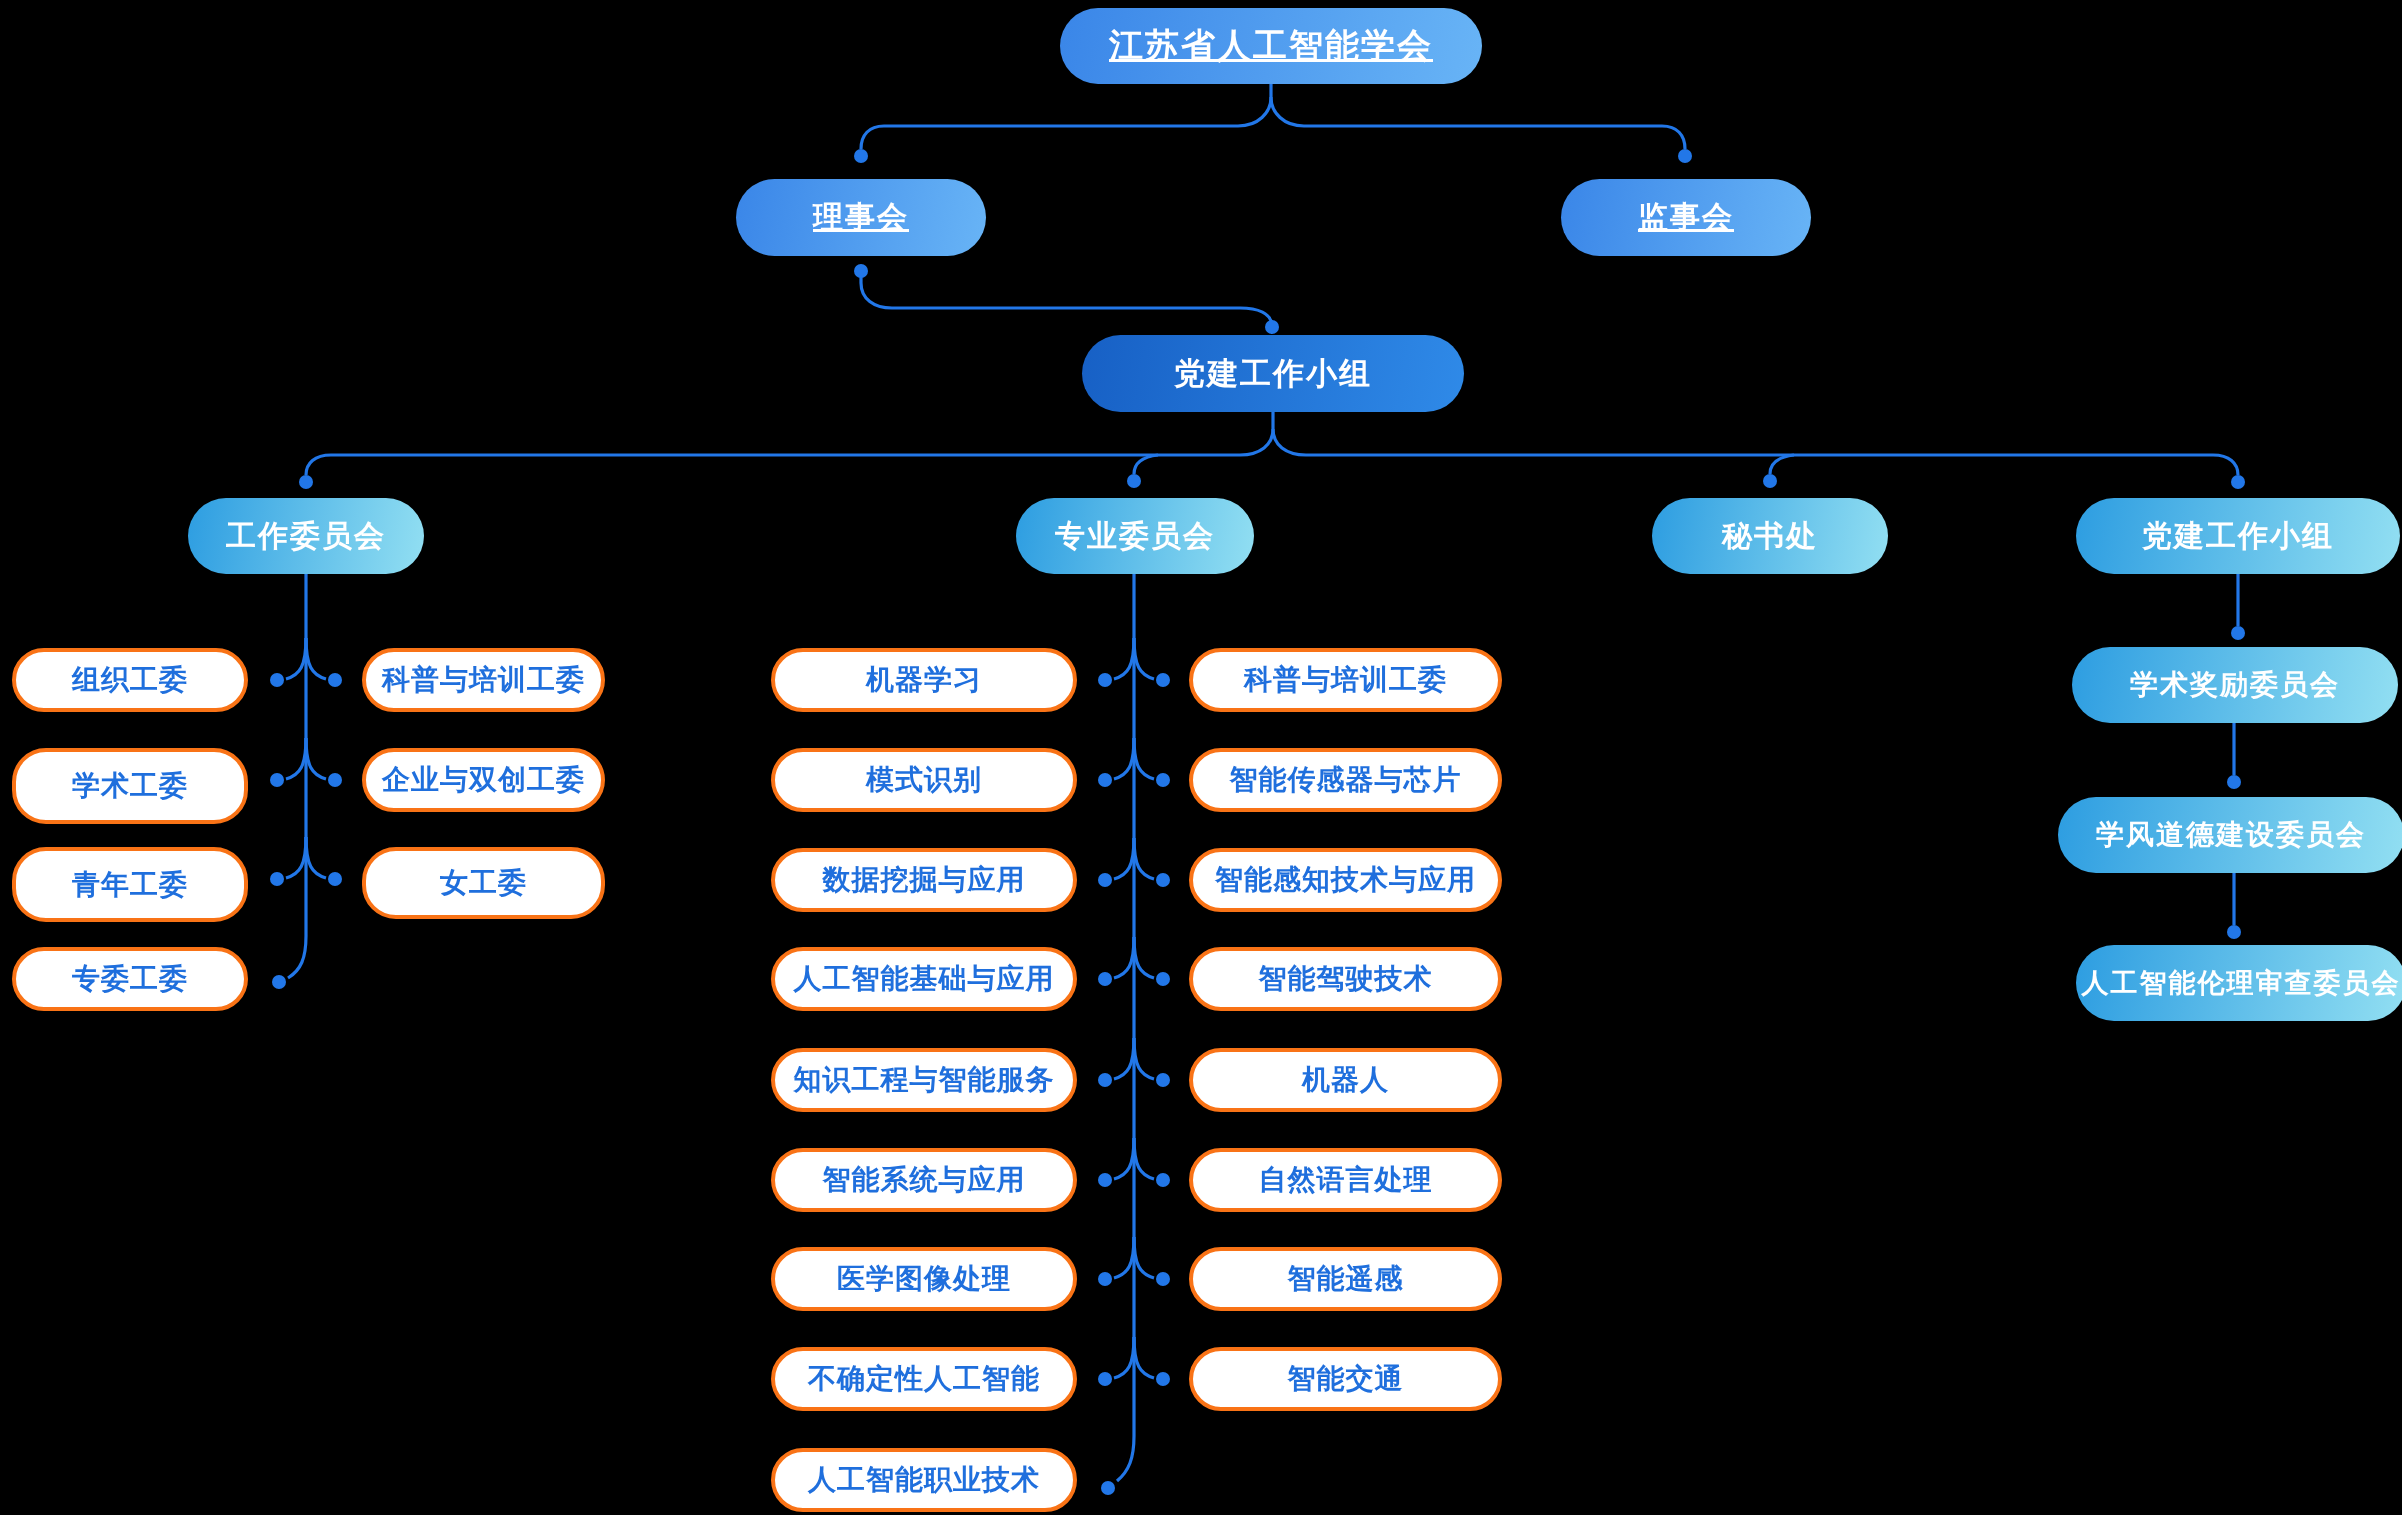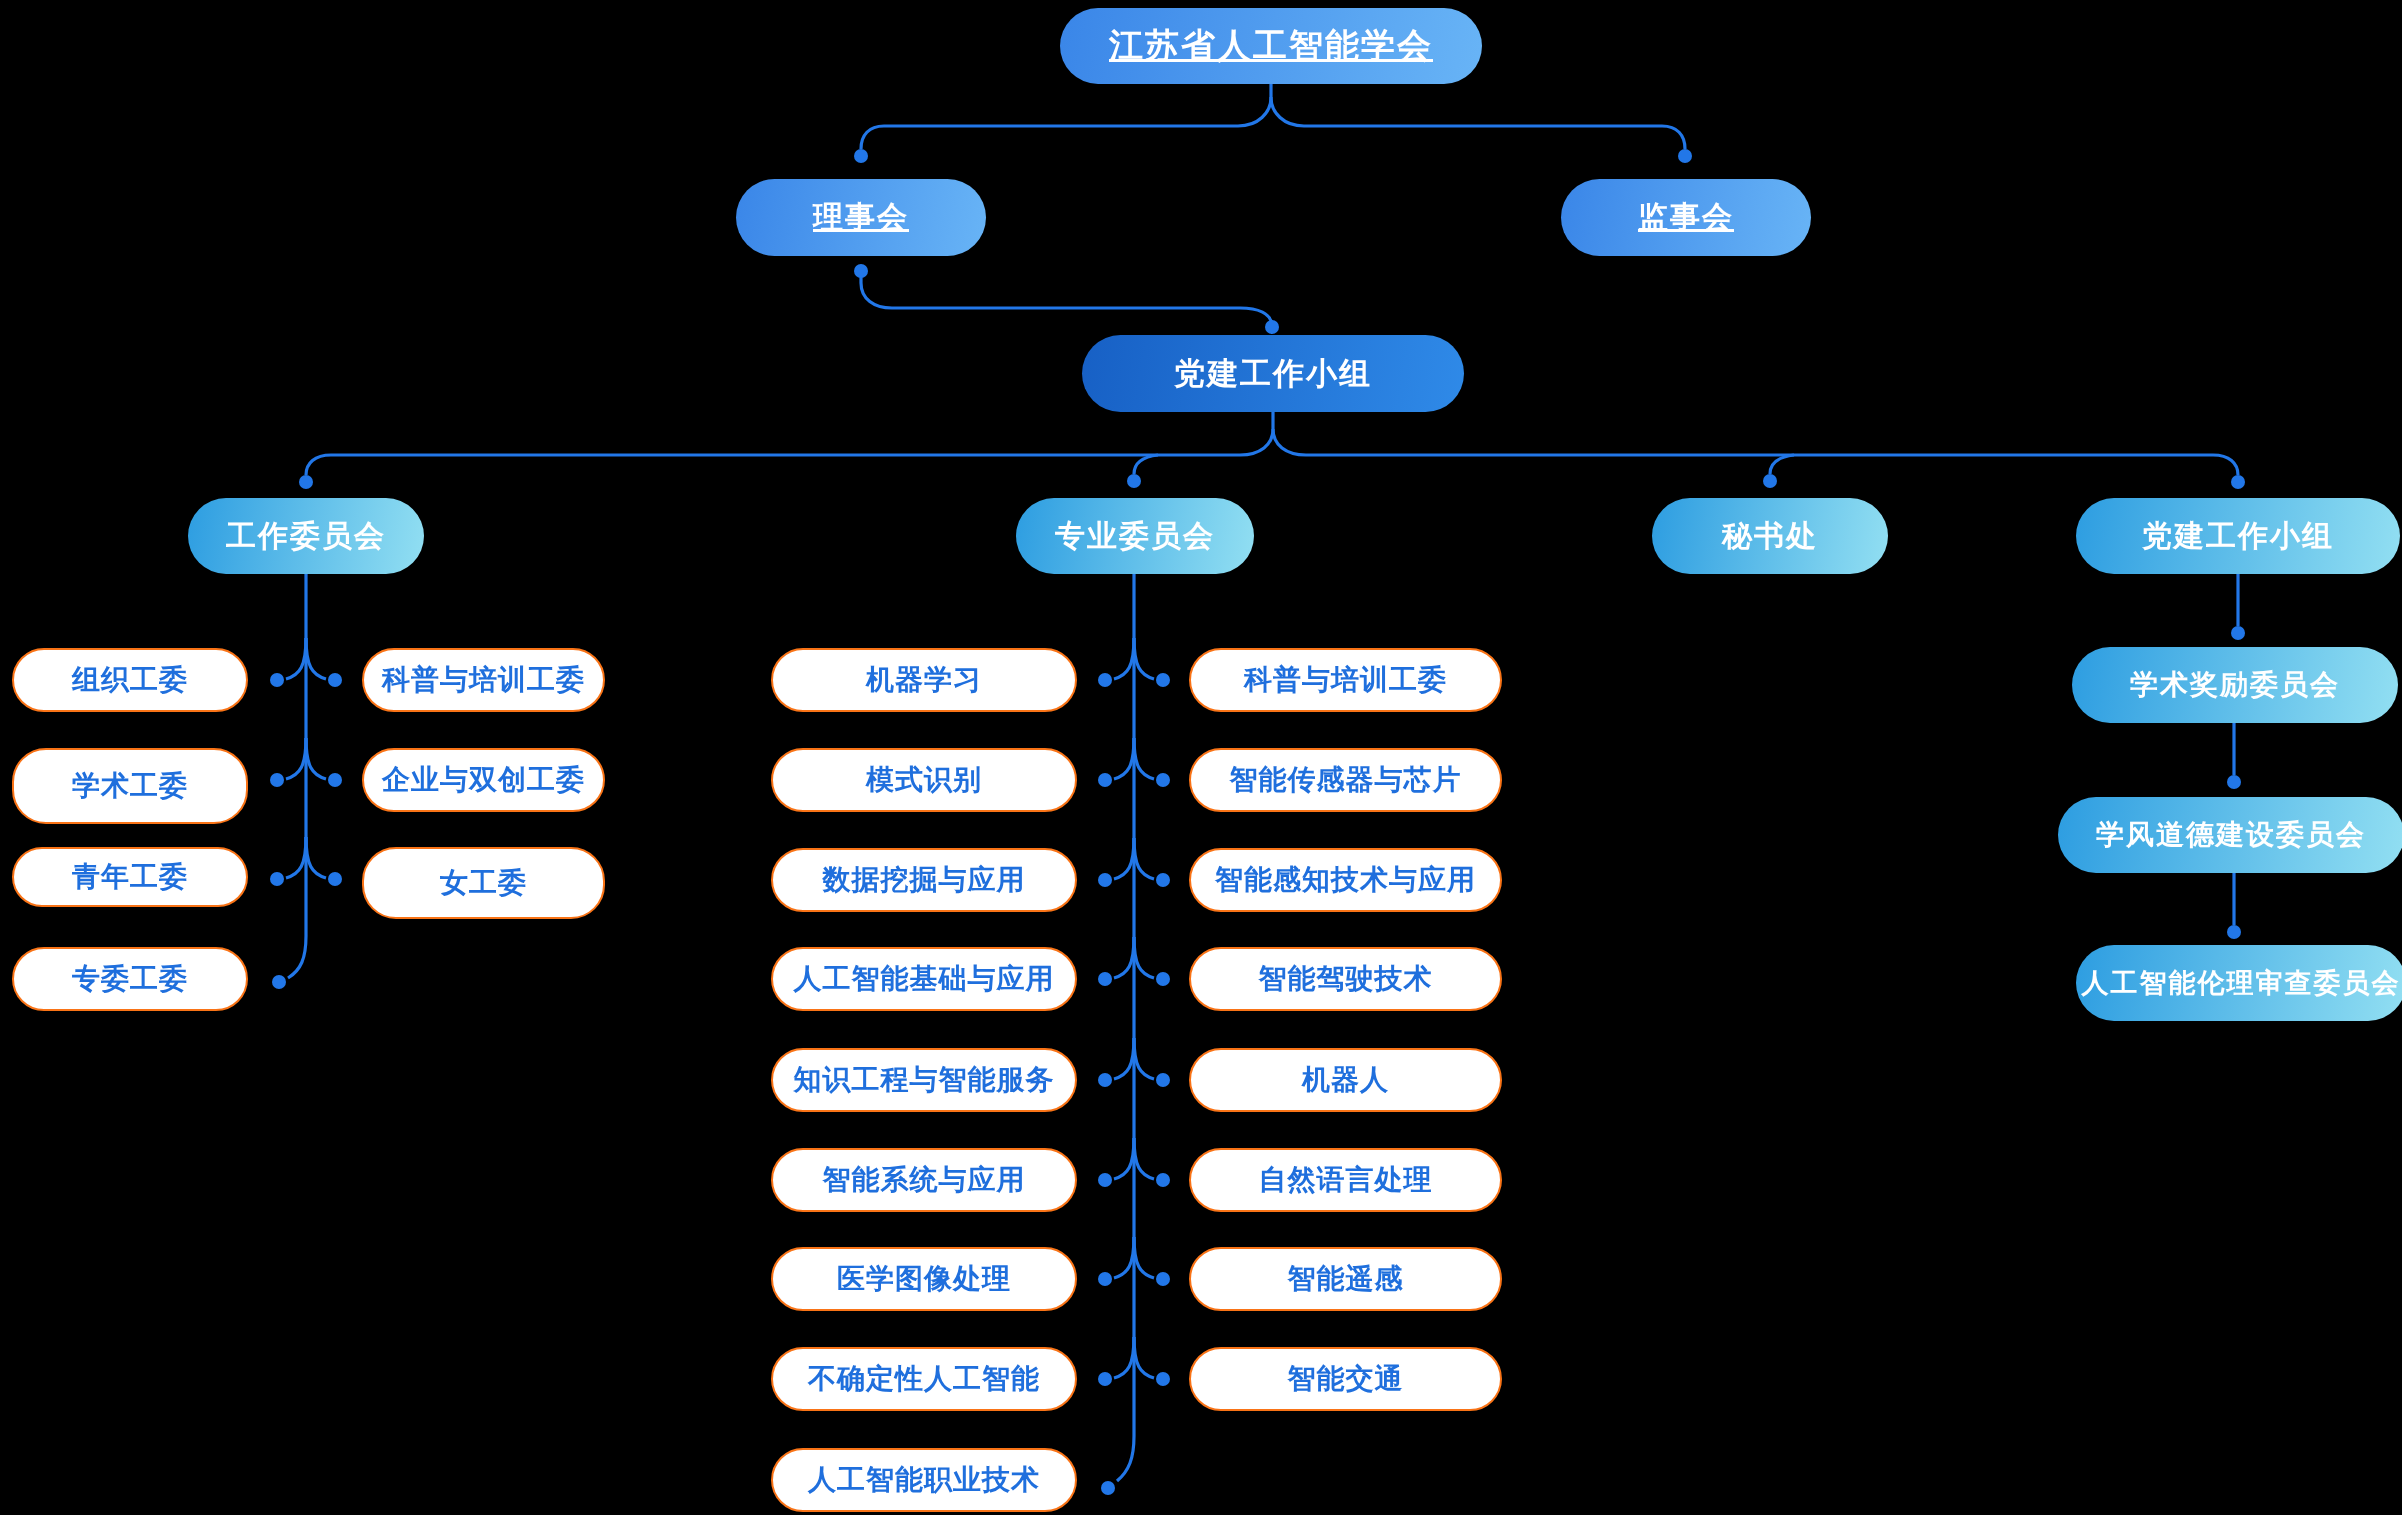--- a/index.html
+++ b/index.html
@@ -19,21 +19,21 @@
     letter-spacing:2px;
     white-space:nowrap;
   }
   .g-blue{background:linear-gradient(100deg,#3a86e8,#68b4f6);text-decoration:underline;}
   .g-dark{background:linear-gradient(100deg,#1760c5,#2f8ae8);}
   .g-cyan{background:linear-gradient(100deg,#2d9de1,#92dff2);}
   .wbox{
     position:absolute;
     display:flex;align-items:center;justify-content:center;
     background:#fff;
-    border:2px solid #f97316;
+    border:4px solid #f97316;
     border-radius:34px;
     color:#1f6fdd;font-weight:bold;font-size:28px;
     letter-spacing:1px;
     box-sizing:border-box;
     white-space:nowrap;
   }
   .fs34{font-size:34px;} .fs31{font-size:31px;} .fs30{font-size:30px;}
   .fs28{font-size:28px;} .fs27{font-size:27px;}
 </style>
 </head>
@@ -137,21 +137,21 @@
   <div class="gbox g-cyan fs30" style="left:1016px;top:498px;width:238px;height:76px;">专业委员会</div>
   <div class="gbox g-cyan fs30" style="left:1652px;top:498px;width:236px;height:76px;">秘书处</div>
   <div class="gbox g-cyan fs30" style="left:2076px;top:498px;width:324px;height:76px;">党建工作小组</div>
 
   <div class="gbox g-cyan fs28" style="left:2072px;top:647px;width:326px;height:76px;">学术奖励委员会</div>
   <div class="gbox g-cyan fs28" style="left:2058px;top:797px;width:346px;height:76px;">学风道德建设委员会</div>
   <div class="gbox g-cyan fs27" style="left:2076px;top:945px;width:330px;height:76px;">人工智能伦理审查委员会</div>
 
   <div class="wbox" style="left:12px;top:648px;width:236px;height:64px;">组织工委</div>
   <div class="wbox" style="left:12px;top:748px;width:236px;height:76px;">学术工委</div>
-  <div class="wbox" style="left:12px;top:847px;width:236px;height:60px;">青年工委</div>
+  <div class="wbox" style="left:12px;top:847px;width:236px;height:75px;">青年工委</div>
   <div class="wbox" style="left:12px;top:947px;width:236px;height:64px;">专委工委</div>
 
   <div class="wbox" style="left:362px;top:648px;width:243px;height:64px;">科普与培训工委</div>
   <div class="wbox" style="left:362px;top:748px;width:243px;height:64px;">企业与双创工委</div>
   <div class="wbox" style="left:362px;top:847px;width:243px;height:72px;">女工委</div>
 
   <div class="wbox" style="left:771px;top:648px;width:306px;height:64px;">机器学习</div>
   <div class="wbox" style="left:771px;top:748px;width:306px;height:64px;">模式识别</div>
   <div class="wbox" style="left:771px;top:848px;width:306px;height:64px;">数据挖掘与应用</div>
   <div class="wbox" style="left:771px;top:947px;width:306px;height:64px;">人工智能基础与应用</div>

